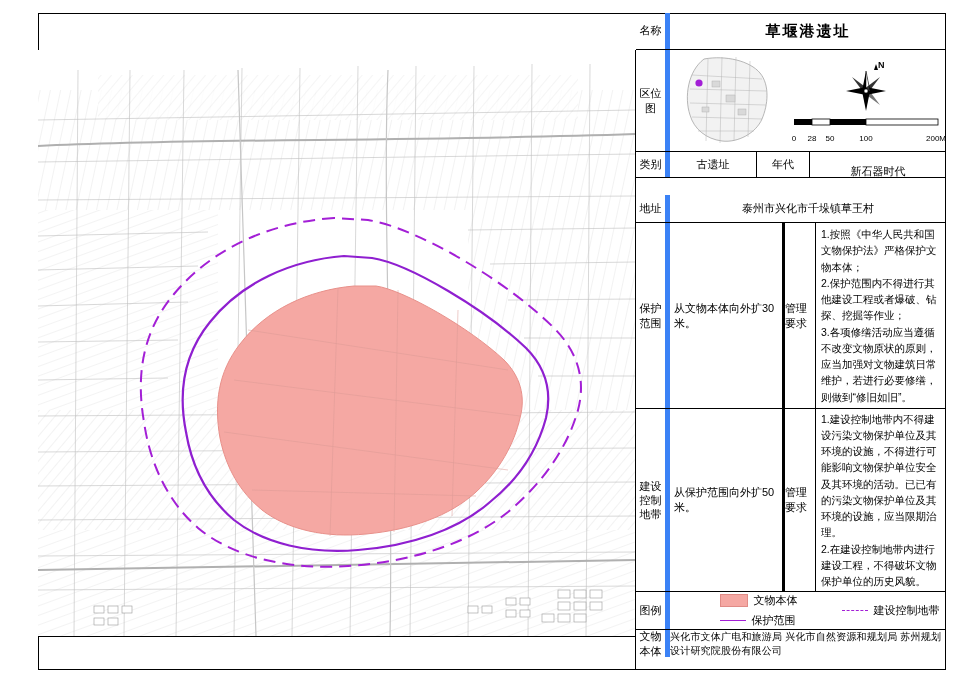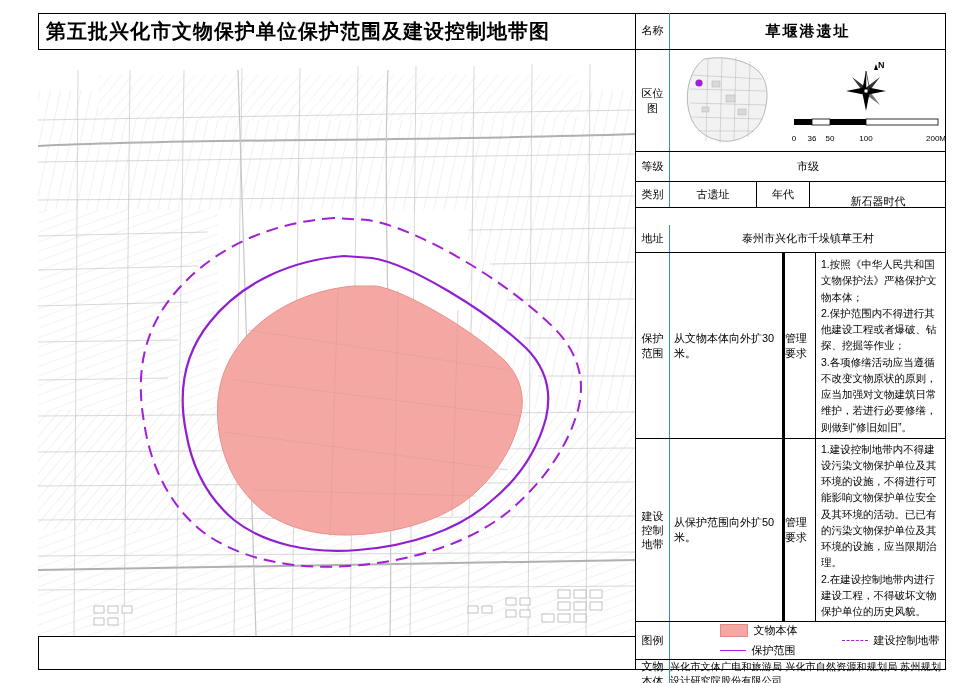--- a/index.html
+++ b/index.html
@@ -98,21 +98,21 @@
     display: flex;
     align-items: center;
     justify-content: center;
     text-align: center;
     padding: 2px 3px;
     line-height: 1.45;
   }
   .lbl {
     width: 34px;
     flex: 0 0 34px;
-    border-right: 1px solid #3b82f6;
+    border-right: 5px solid #3b82f6;
     font-size: 11px;
   }
   .val { flex: 1; }
 
   .r-name { height: 37px; }
   .r-loc  { height: 102px; }
   .r-grade{ height: 30px; }
   .r-cat  { height: 26px; }
   .r-addr { height: 28px; margin-top: 17px; }
   .r-prot { height: 186px; }
@@ -161,23 +161,20 @@
   .scale-nums { display: flex; font-size: 8px; margin-top: 1px; position: relative; height: 10px; }
   .scale-nums span { position: absolute; transform: translateX(-50%); }
 </style>
 </head>
 <body>
 
 <div id="page">
 
   <div id="frame"></div>
 
-  <div id="title-band">
-    <div id="title-text">第五批兴化市文物保护单位保护范围及建设控制地带图</div>
-  </div>
 
   <div id="map-area">
     <svg id="map-svg" width="597" height="586" viewBox="0 0 597 586" xmlns="http://www.w3.org/2000/svg">
       <defs>
         <pattern id="hatch" width="7" height="7" patternUnits="userSpaceOnUse">
           <rect width="7" height="7" fill="#ffffff"></rect>
           <circle cx="2" cy="2" r="0.6" fill="#cfcfcf"></circle>
         </pattern>
         <pattern id="fieldA" width="10" height="10" patternUnits="userSpaceOnUse" patternTransform="rotate(12)">
           <rect width="10" height="10" fill="#ffffff"></rect>
@@ -363,34 +360,30 @@
           </svg>
           <div class="scalebar-wrap" style="width:150px;">
             <svg width="150" height="9" viewBox="0 0 150 9" xmlns="http://www.w3.org/2000/svg">
               <rect x="2" y="1" width="18" height="6" fill="#000"></rect>
               <rect x="20" y="1" width="18" height="6" fill="#fff" stroke="#000" stroke-width="0.8"></rect>
               <rect x="38" y="1" width="36" height="6" fill="#000"></rect>
               <rect x="74" y="1" width="72" height="6" fill="#fff" stroke="#000" stroke-width="0.8"></rect>
             </svg>
             <div class="scale-nums">
               <span style="left:2px;">0</span>
-              <span style="left:20px;">36</span>
+              <span style="left:20px;">28</span>
               <span style="left:38px;">50</span>
               <span style="left:74px;">100</span>
               <span style="left:144px;">200M</span>
             </div>
           </div>
         </div>
       </div>
     </div>
 
-    <div class="row r-grade">
-      <div class="cell lbl">等级</div>
-      <div class="cell val">市级</div>
-    </div>
 
     <div class="row r-cat">
       <div class="cell lbl">类别</div>
       <div class="cat-split">
         <div class="c1">古遗址</div>
         <div class="c2">年代</div>
         <div class="c3">新石器时代</div>
       </div>
     </div>
 

